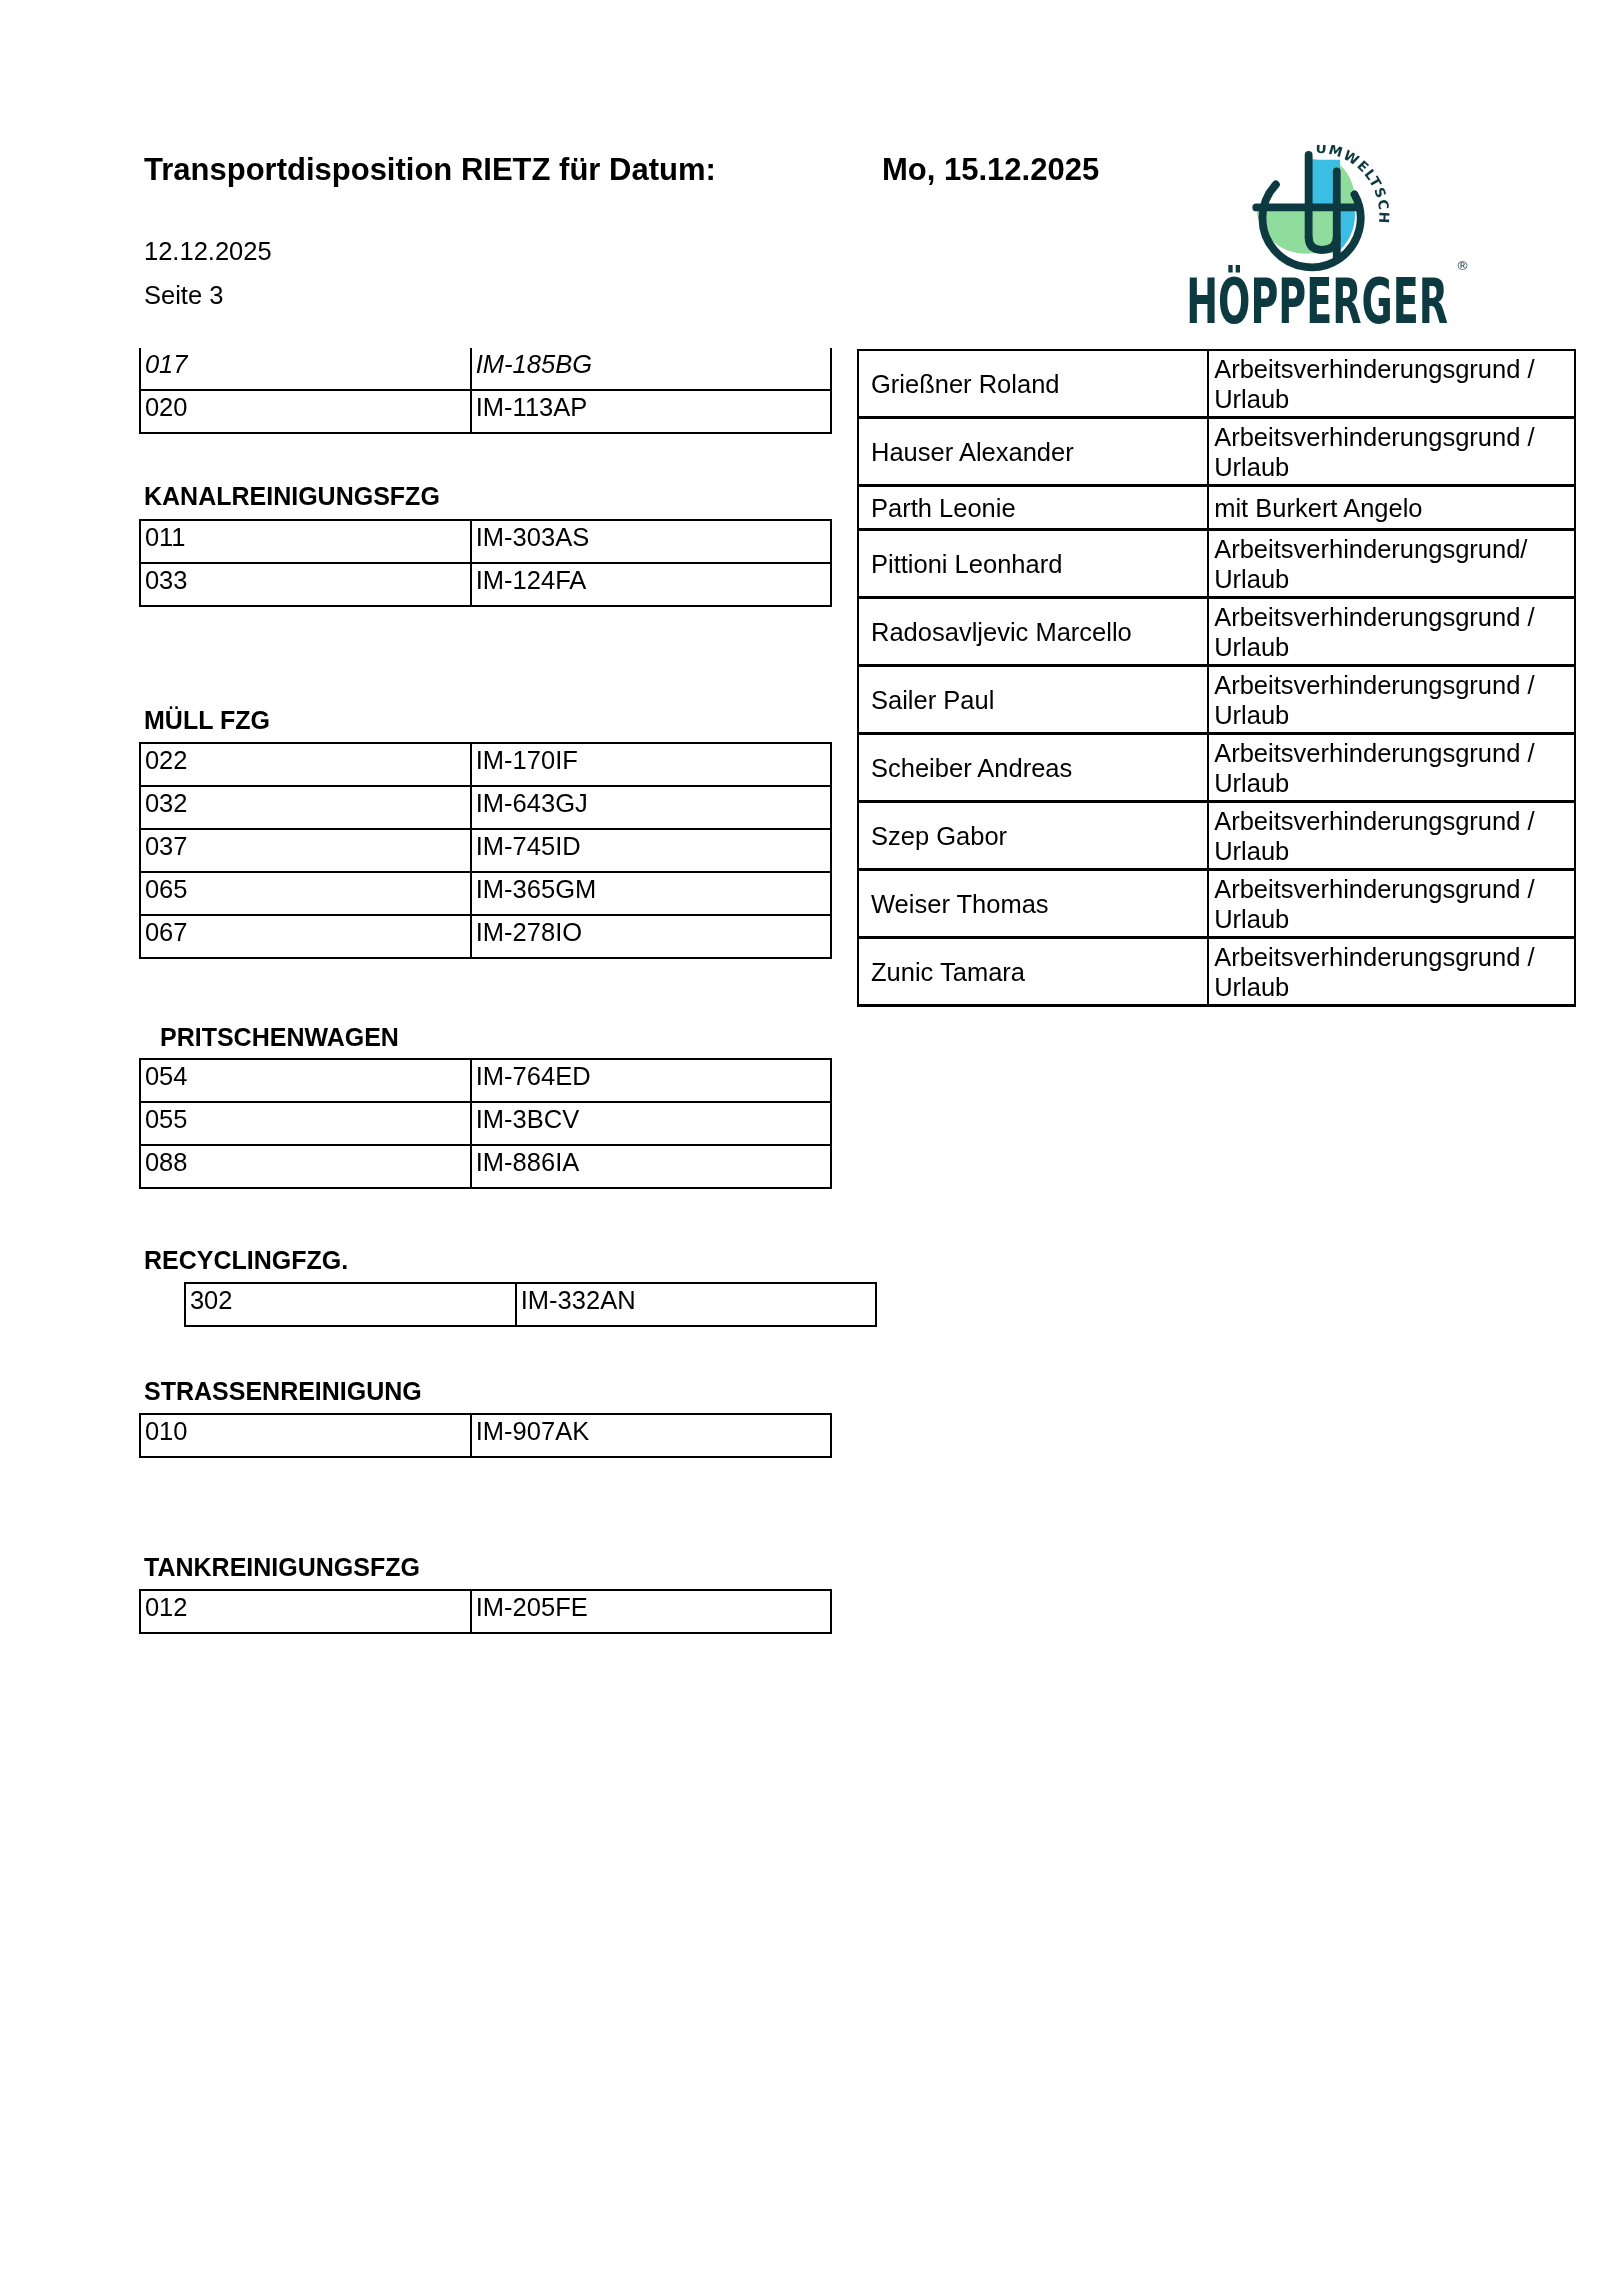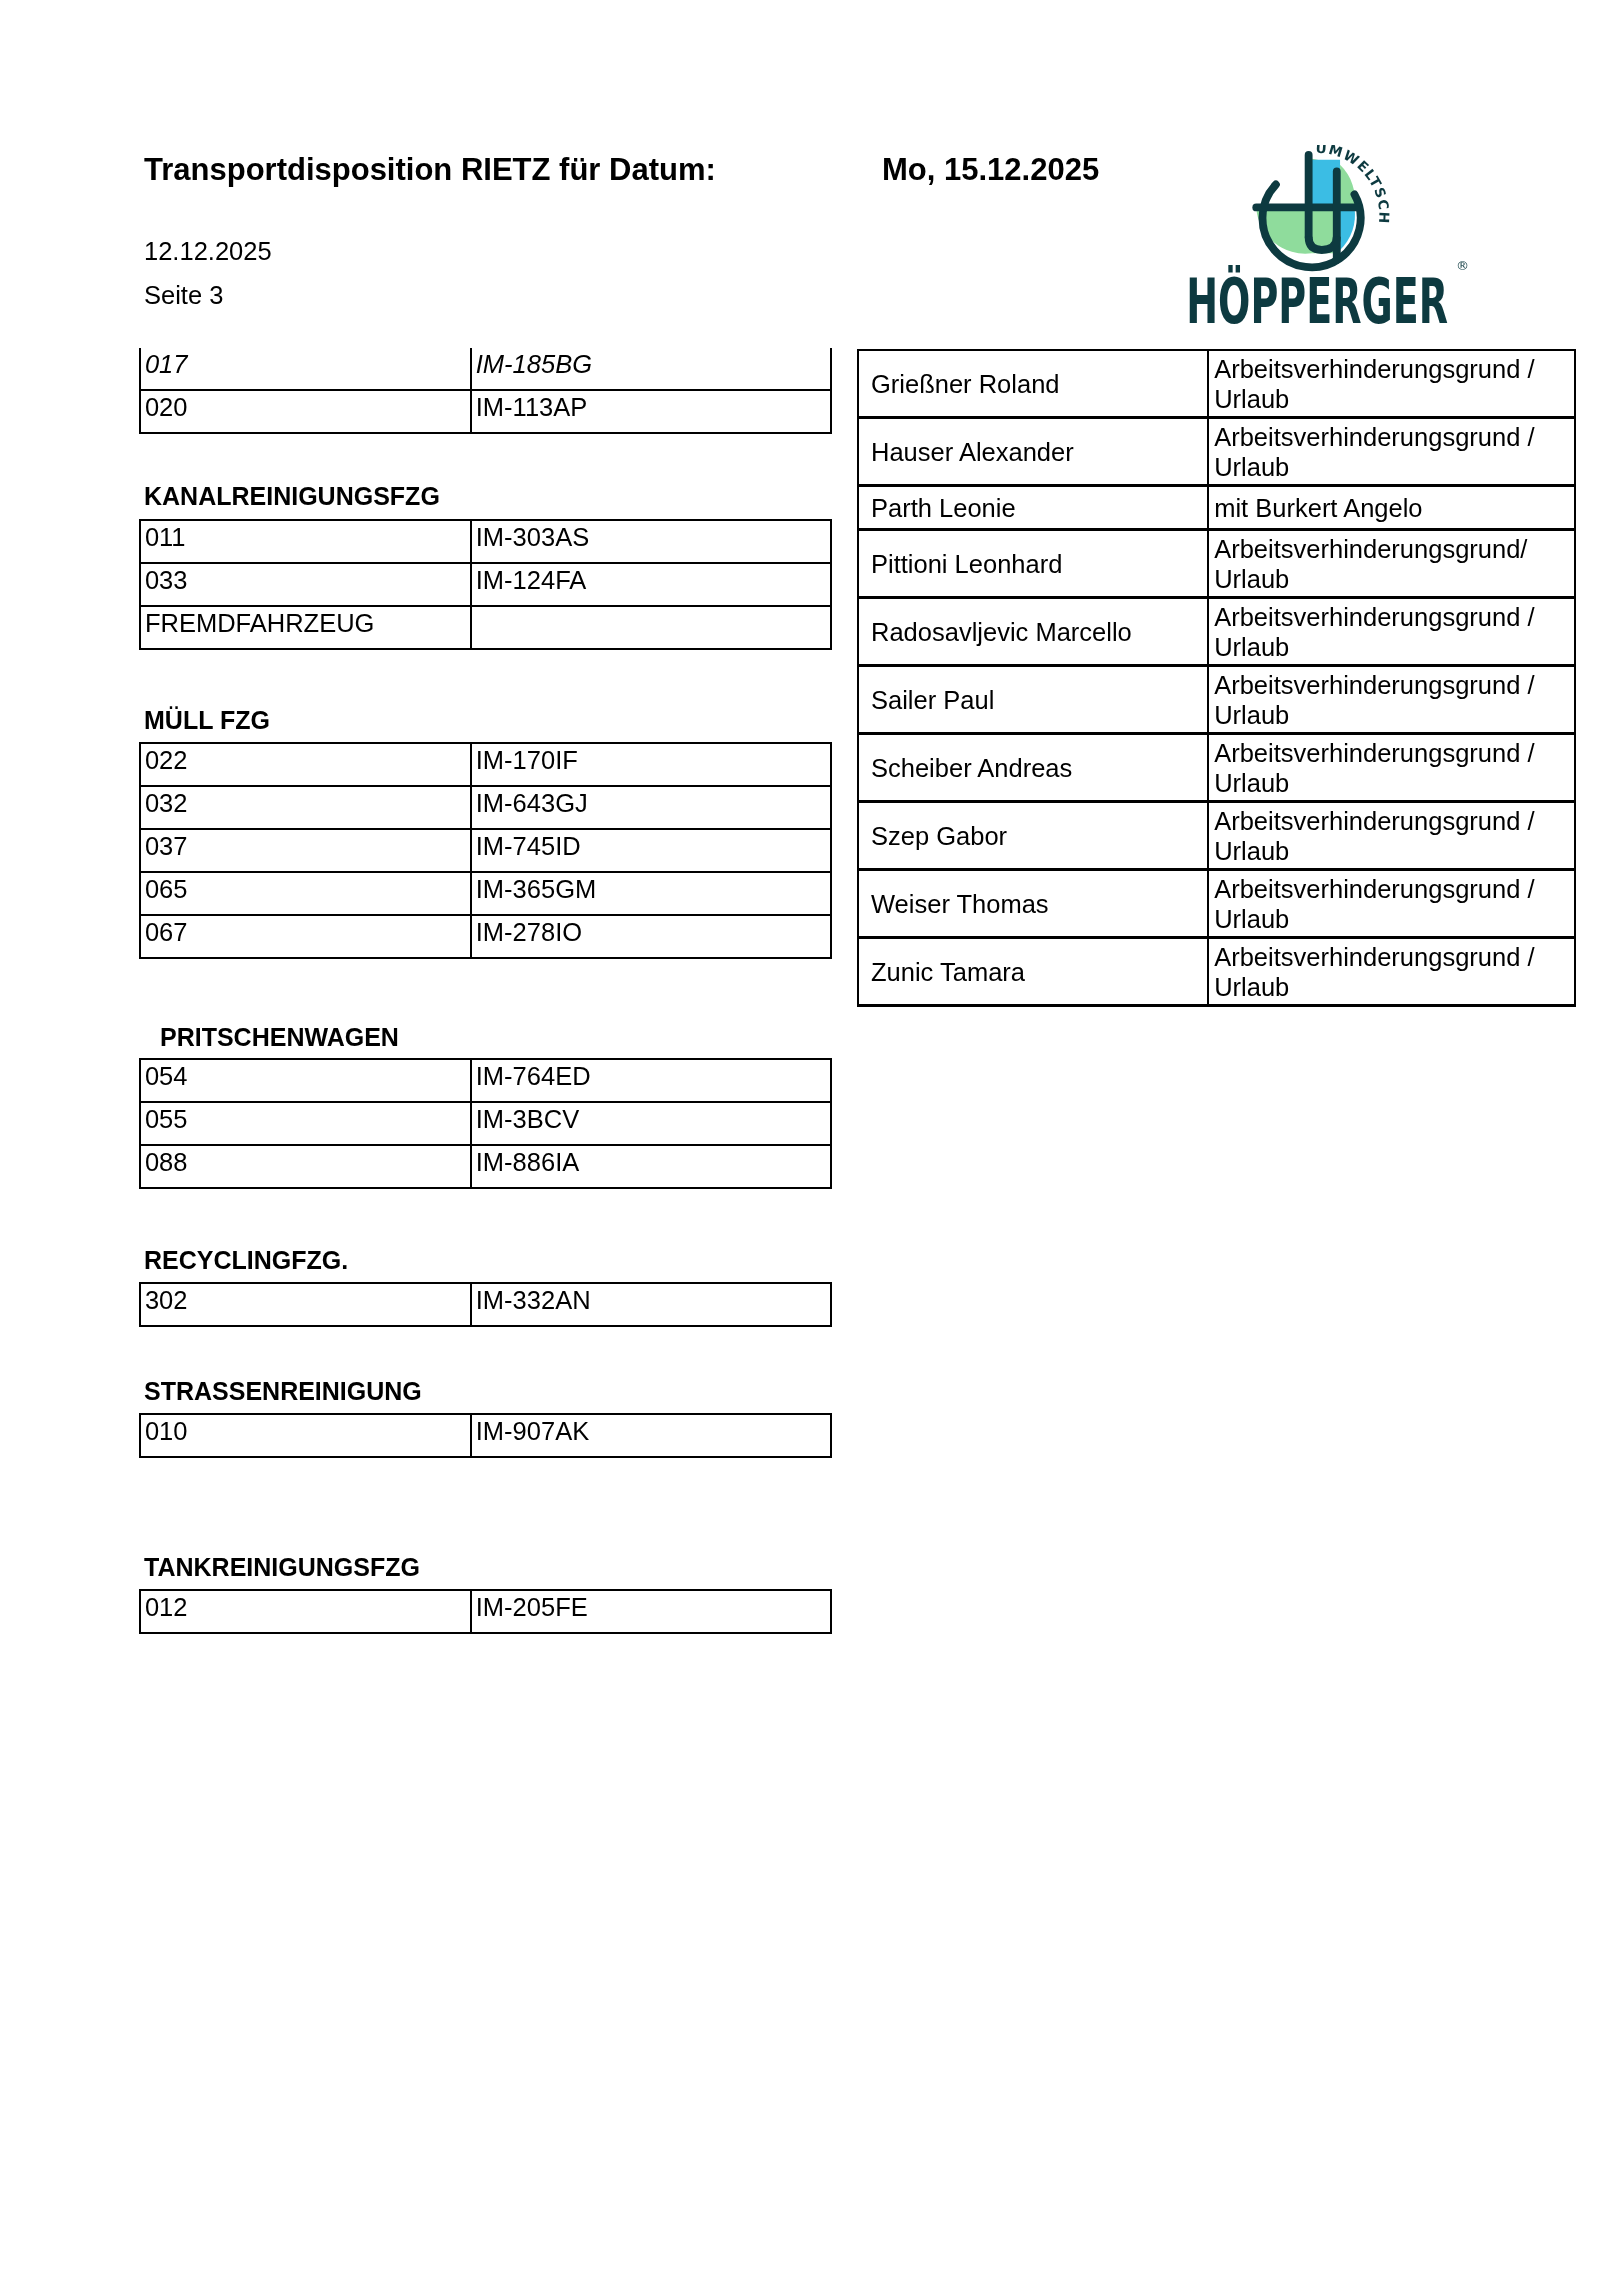--- a/index.html
+++ b/index.html
@@ -79,24 +79,20 @@
 <table class="veh" style="top:519px;">
   <tbody>
       <tr>
     <td class="c1">011</td>
     <td>IM-303AS</td>
   </tr>
   <tr>
     <td class="c1">033</td>
     <td>IM-124FA</td>
   </tr>
-  <tr>
-    <td class="c1">FREMDFAHRZEUG</td>
-    <td></td>
-  </tr>
 </tbody>
   </table>
 
 <div class="sec-heading" style="top:706px;">MÜLL FZG</div>
 <table class="veh" style="top:742px;">
   <tbody>
       <tr>
     <td class="c1">022</td>
     <td>IM-170IF</td>
   </tr>
@@ -131,21 +127,21 @@
     <td>IM-3BCV</td>
   </tr>
   <tr>
     <td class="c1">088</td>
     <td>IM-886IA</td>
   </tr>
 </tbody>
   </table>
 
 <div class="sec-heading" style="top:1246px;">RECYCLINGFZG.</div>
-<table class="veh" style="top:1282px;">
+<table class="veh" style="top:1282px;margin-left:45px;">
   <tbody>
       <tr>
     <td class="c1">302</td>
     <td>IM-332AN</td>
   </tr>
 </tbody>
   </table>
 
 <div class="sec-heading" style="top:1377px;">STRASSENREINIGUNG</div>
 <table class="veh" style="top:1413px;">

